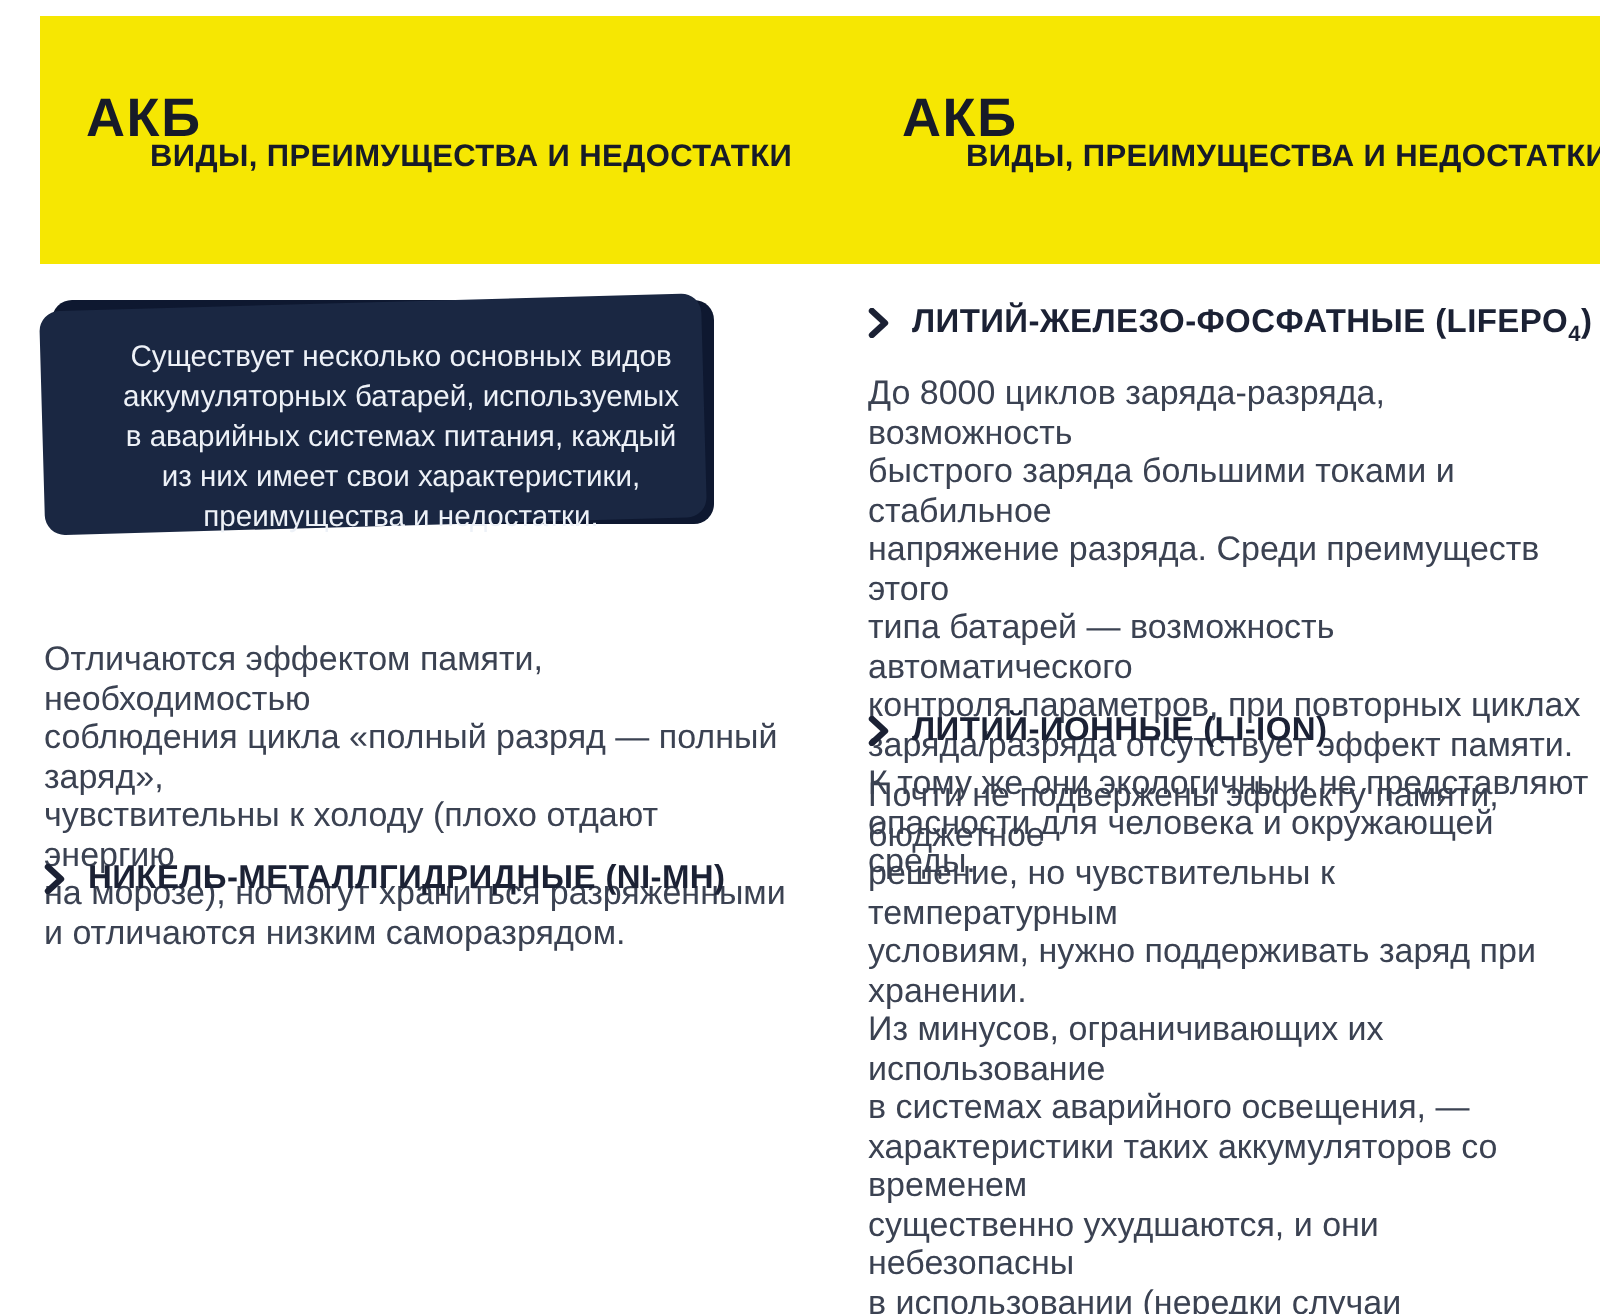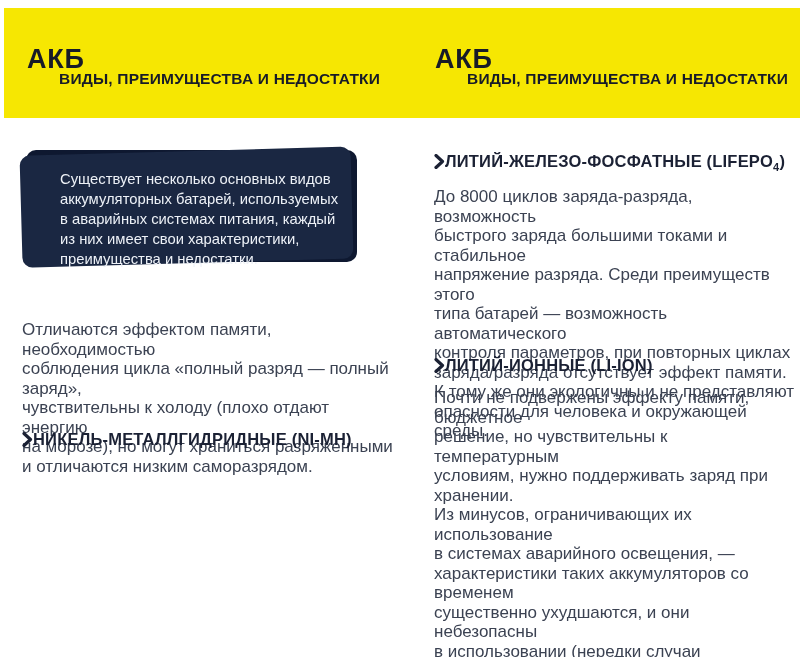--- a/index.html
+++ b/index.html
@@ -15,21 +15,21 @@
   *{margin:0;padding:0;box-sizing:border-box;}
   html,body{background:#fff;}
   .page{
     position:relative;
     width:800px;height:657px;
     background:var(--page-bg);
     font-family:"Liberation Sans","DejaVu Sans",sans-serif;
     overflow:hidden;
   }
   .band{
-    position:absolute;top:8px;left:4px;right:0;height:110px;
+    position:absolute;top:8px;left:20px;right:0;height:124px;
     background:var(--band-yellow);
     text-decoration:underline;
   }
   .band-col{position:absolute;top:0;}
   .band-col.left{left:23px;}
   .band-col.right{left:431px;}
   .band-title{
     position:absolute;top:36px;left:0;
     font-size:27px;font-weight:bold;letter-spacing:.8px;
     color:var(--navy);white-space:nowrap;
@@ -47,24 +47,25 @@
     position:absolute;inset:0;z-index:0;border-radius:10px;
     background:var(--intro-shadow);
     transform:rotate(-1.6deg) translate(-5px,1px);
   }
   .intro-text{
     position:relative;z-index:1;
     padding:19px 16px 0 34px;
     color:var(--intro-text);
     font-size:14.8px;line-height:20px;
     white-space:pre-line;
+    text-align:center;
   }
   .section-heading{
     position:absolute;
-    display:flex;align-items:center;
+    display:flex;align-items:center;gap:11px;
     color:var(--heading-navy);
     font-size:16.5px;font-weight:bold;letter-spacing:.2px;
     white-space:nowrap;
   }
   .section-heading sub{font-size:11px;line-height:0;}
   .chev{flex:0 0 auto;display:block;color:var(--heading-navy);}
   .section-body{
     position:absolute;
     color:var(--body-text);
     font-size:17px;line-height:19.5px;

